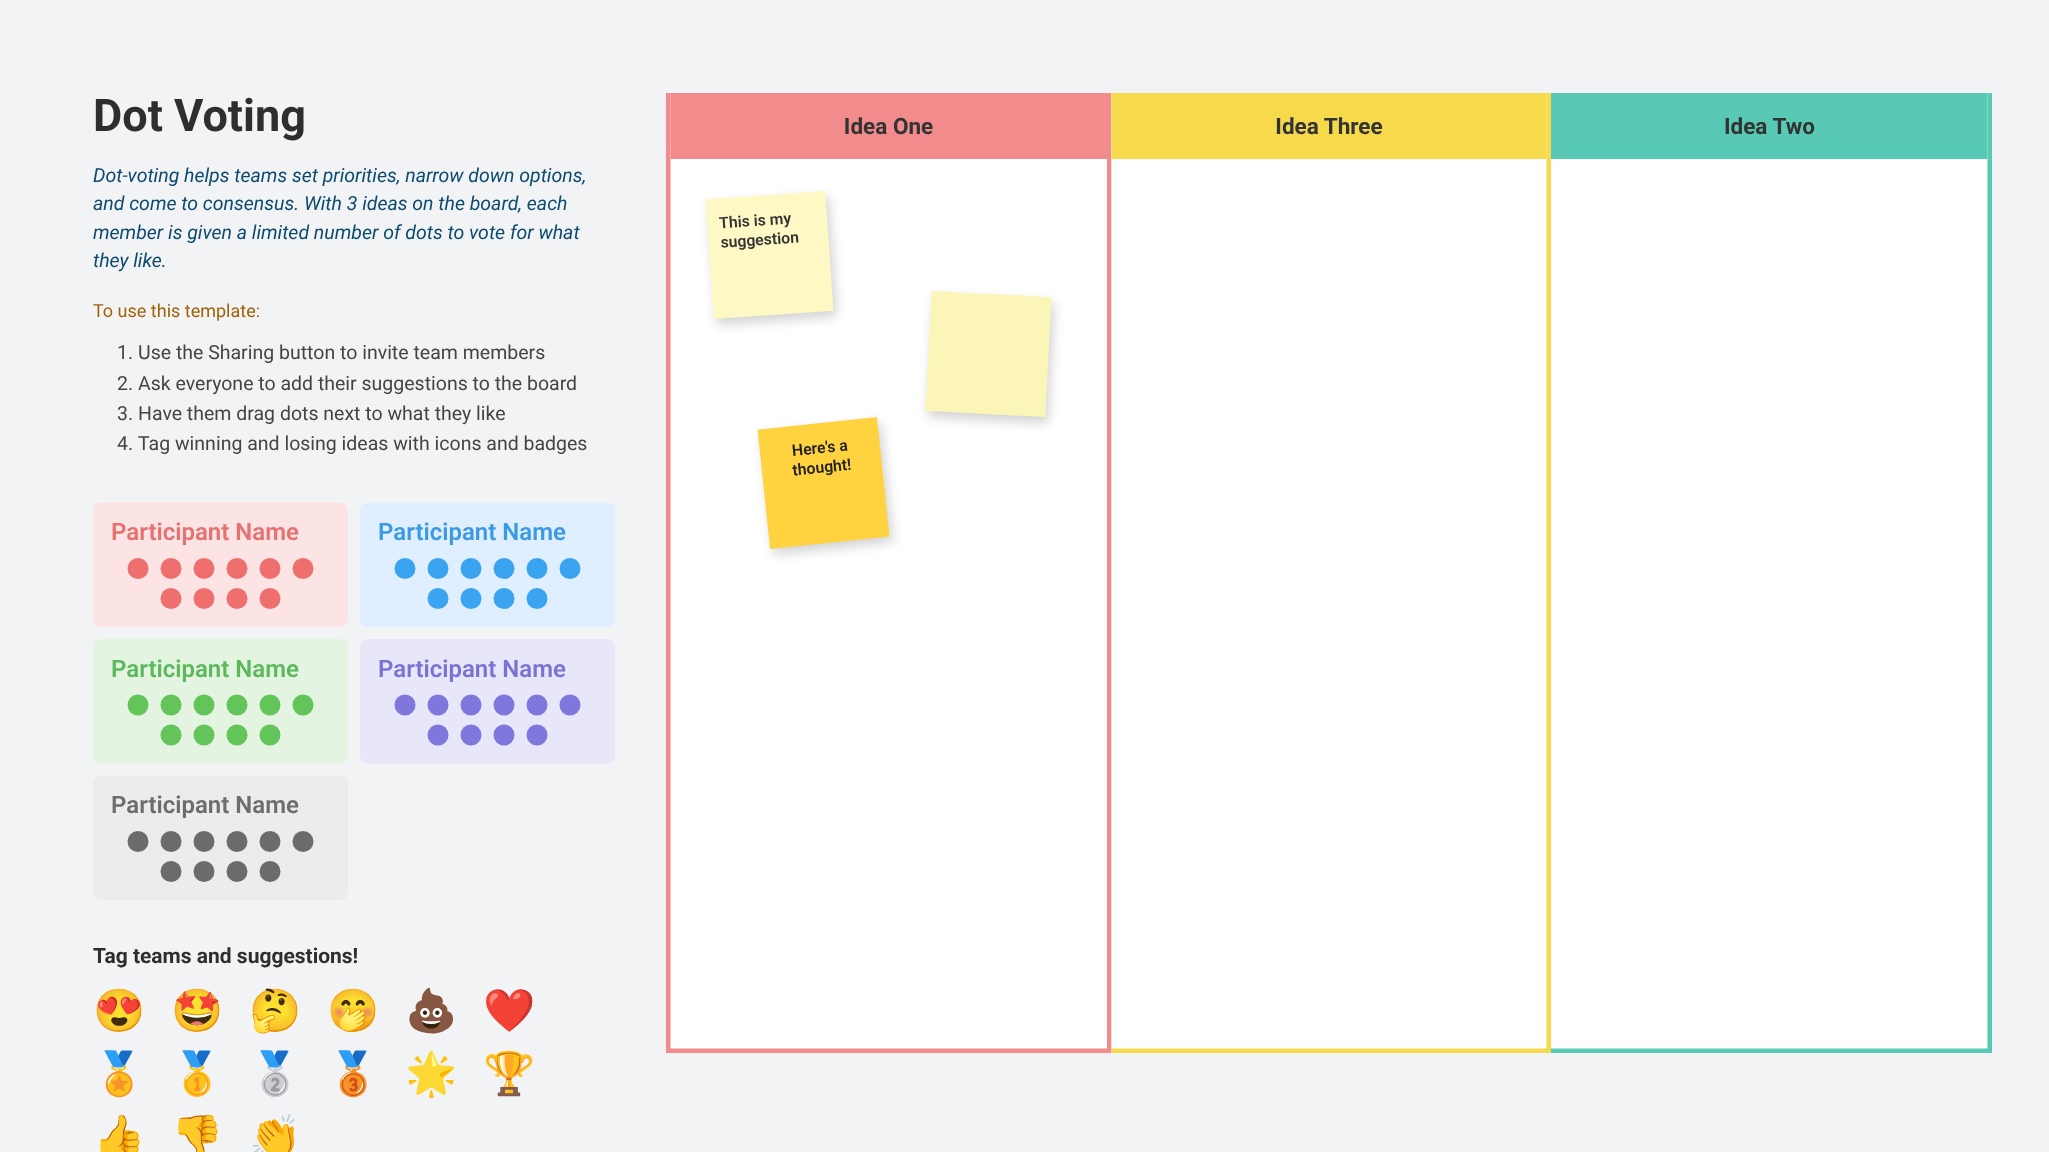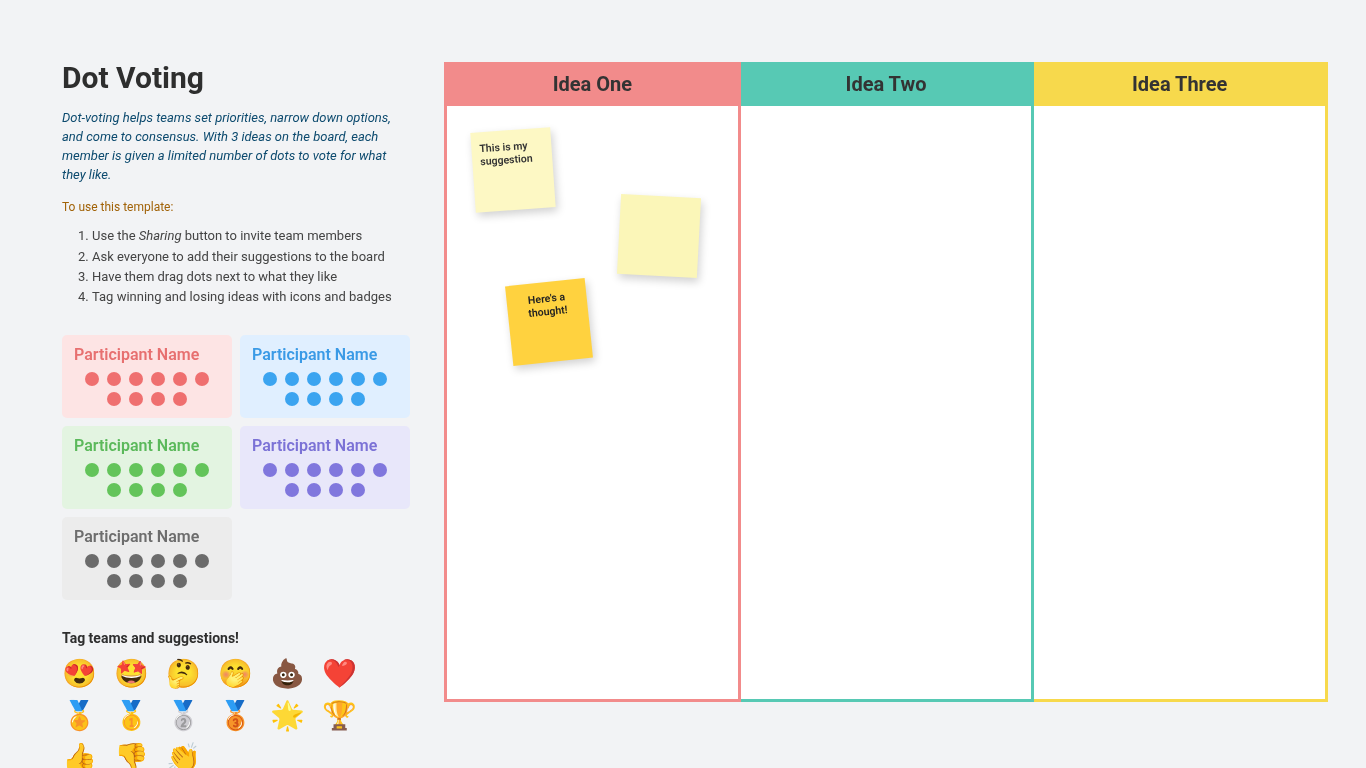--- a/index.html
+++ b/index.html
@@ -42,21 +42,21 @@
     margin-bottom: 12px;
   }
   ol.steps {
     font-size: 13px;
     color: #444;
     padding-left: 30px;
     line-height: 1.55;
     margin-bottom: 28px;
   }
   ol.steps li { margin-bottom: 0px; }
-  .italic { font-style: italic; }
+  .italic { }
 
   .participants {
     display: grid;
     grid-template-columns: 170px 170px;
     gap: 8px;
     margin-bottom: 30px;
   }
   .participant {
     border-radius: 5px;
     padding: 10px 12px 12px 12px;
@@ -120,21 +120,21 @@
     position: relative;
     background: #fff;
   }
   .col:first-child { border-left: 3px solid; }
   .col-head {
     height: 44px;
     display: flex;
     align-items: center;
     justify-content: center;
     font-weight: 700;
-    font-size: 20px;
+    font-size: 15px;
     color: #333;
   }
   .col-body {
     position: absolute;
     top: 44px; left: 0; right: 0; bottom: 0;
     border-top: none;
   }
   .col.red    { border-color:#f28b8b; } .col.red    .col-head { background:#f28b8b; }
   .col.teal   { border-color:#57c9b4; } .col.teal   .col-head { background:#57c9b4; }
   .col.yellow { border-color:#f7d94c; } .col.yellow .col-head { background:#f7d94c; }
@@ -280,23 +280,23 @@
             <span class="txt">This is  my suggestion</span>
           </div>
           <div class="note blank rot3" style="left: 172px; top: 90px;">
             <span class="txt"></span>
           </div>
           <div class="note gold rot-6" style="left: 62px; top: 176px;">
             <span class="txt" style="text-align: center;">Here's a thought!</span>
           </div>
         </div>
       </div>
+      <div class="col yellow">
+        <div class="col-head">Idea Three</div>
+        <div class="col-body" id="colbody-2"></div>
+      </div>
       <div class="col teal">
         <div class="col-head">Idea Two</div>
         <div class="col-body" id="colbody-1"></div>
       </div>
-      <div class="col yellow">
-        <div class="col-head">Idea Three</div>
-        <div class="col-body" id="colbody-2"></div>
-      </div>
     </div>
 
 </div>
 
 </body></html>

